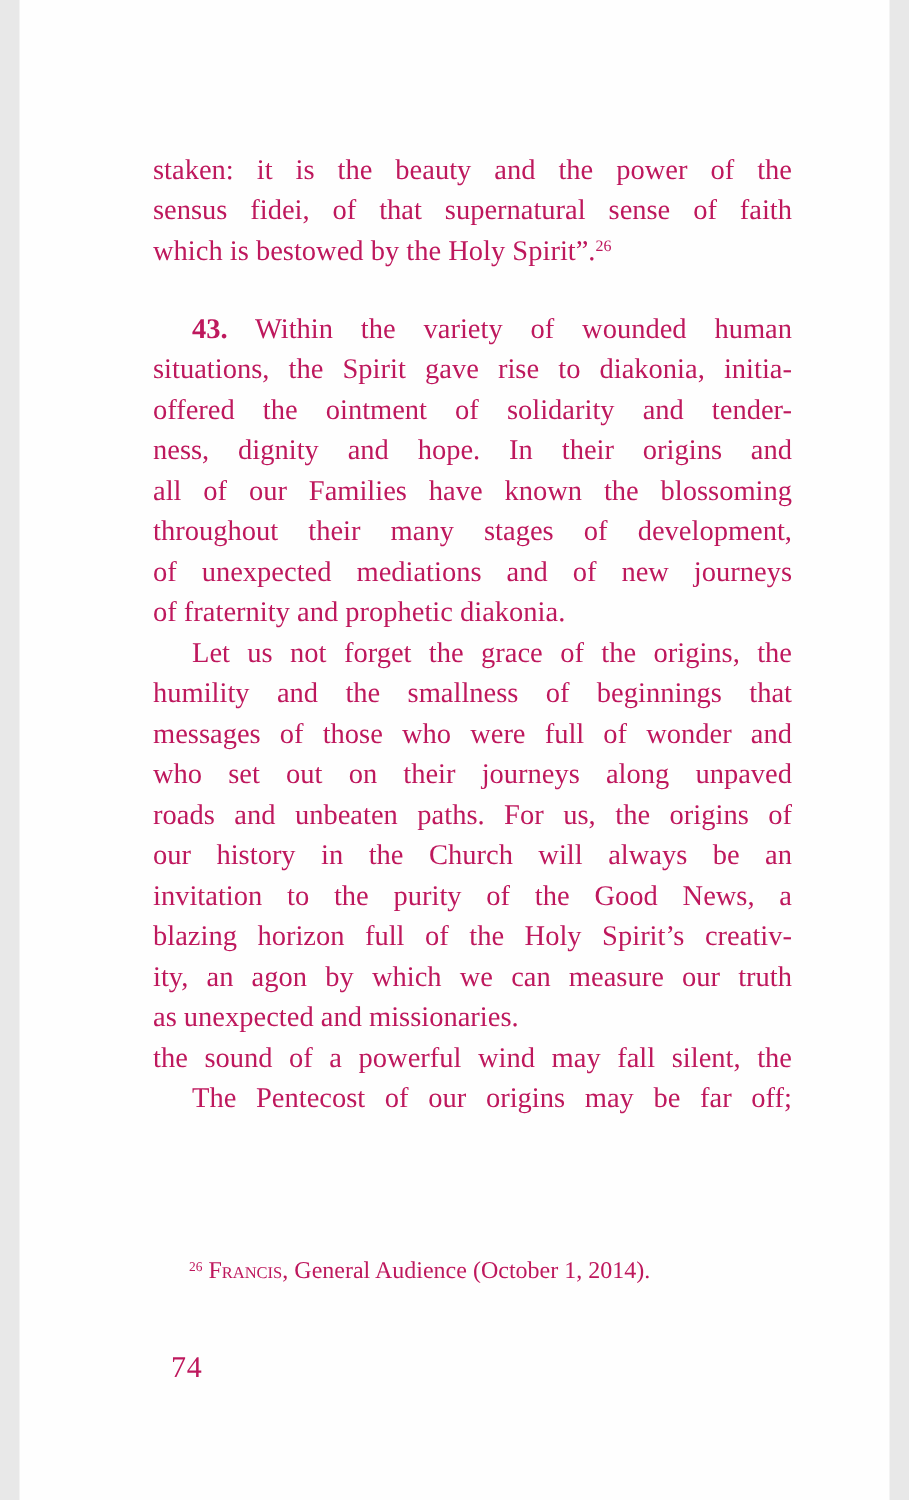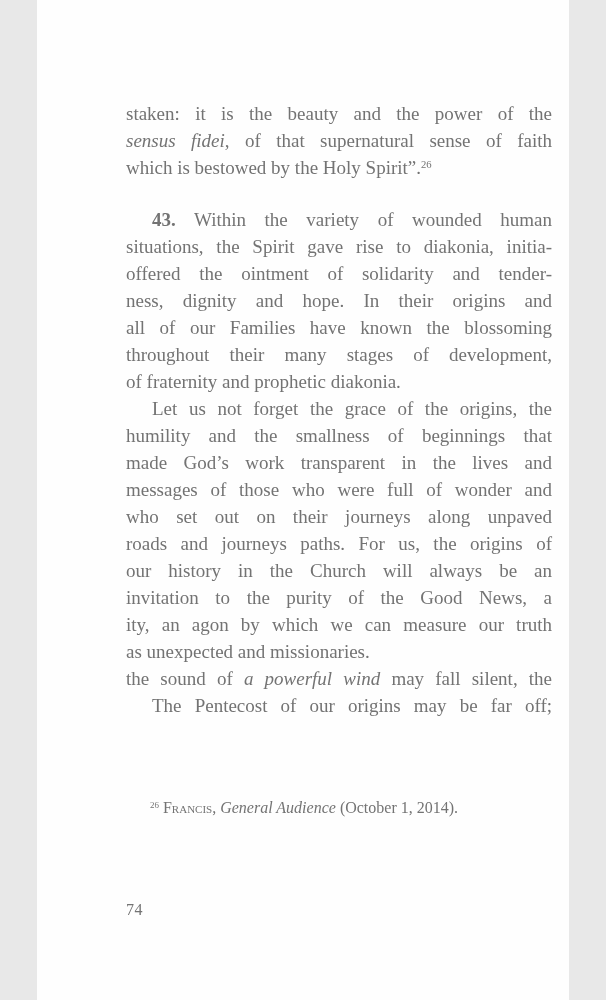--- a/index.html
+++ b/index.html
@@ -1,91 +1,92 @@
 <!DOCTYPE html>
 <html><head>
 <meta charset="utf-8">
 <style>
   html,body{margin:0;padding:0;background:#e8e8e8;}
   .page{
     position:relative;
-    width:532px;height:1000px;
+    width:580px;height:1000px;
     background:#fefefe;
     font-family:"Liberation Serif", serif;
-    color:#737373;
+    color:#be185d;
     overflow:hidden;
     margin:0 auto;
   }
   .text-block{
     position:absolute;
     left:89px;top:100px;width:426px;
     font-size:19px;
   }
   .paragraph{margin:0;}
   .paragraph.space-before{margin-top:25px;}
   .line{
     line-height:27px;
     height:27px;
     text-align:justify;
     text-align-last:justify;
     white-space:nowrap;
   }
   .line.last{text-align-last:left;}
   .line.indent{padding-left:26px;}
-  span.i{font-style:italic;}
+  span.i{}
   span.b{font-weight:bold;}
   span.sc{font-variant:small-caps;}
   span.sup{
     font-size:0.56em;
     position:relative;
     top:-0.55em;
     line-height:0;
   }
   .footnote{
     position:absolute;
-    left:89px;top:798px;width:426px;
+    left:89px;top:838px;width:426px;
     font-size:16px;
     line-height:20px;
   }
   .footnote-line{padding-left:24px;}
   .page-number{
     position:absolute;
-    left:89px;top:901px;
-    font-size:16px;
+    left:101px;top:901px;
+    font-size:20px;
     letter-spacing:0.5px;
   }
 </style>
 </head>
 <body>
 
 <div class="page">
   <div class="text-block" id="text-block">
       <div class="paragraph">
         <div class="line"><span>staken: it is the beauty and the power of the</span></div>
         <div class="line"><span class="i">sensus fidei</span><span>, of that supernatural sense of faith</span></div>
         <div class="line last"><span>which is bestowed by the Holy Spirit”.</span><span class="sup">26</span></div>
       </div>
       <div class="paragraph space-before">
         <div class="line indent"><span class="b">43.</span><span> Within the variety of wounded human</span></div>
         <div class="line"><span>situations, the Spirit gave rise to diakonia, initia-</span></div>
         <div class="line"><span>offered the ointment of solidarity and tender-</span></div>
         <div class="line"><span>ness, dignity and hope. In their origins and</span></div>
         <div class="line"><span>all of our Families have known the blossoming</span></div>
         <div class="line"><span>throughout their many stages of development,</span></div>
+        <div class="line"><span>of unexpected mediations and of new journeys</span></div>
         <div class="line last"><span>of fraternity and prophetic diakonia.</span></div>
       </div>
       <div class="paragraph">
         <div class="line indent"><span>Let us not forget the grace of the origins, the</span></div>
         <div class="line"><span>humility and the smallness of beginnings that</span></div>
-        <div class="line"><span>made God’s work transparent in the lives and</span></div>
         <div class="line"><span>messages of those who were full of wonder and</span></div>
         <div class="line"><span>who set out on their journeys along unpaved</span></div>
-        <div class="line"><span>roads and journeys paths. For us, the origins of</span></div>
+        <div class="line"><span>roads and unbeaten paths. For us, the origins of</span></div>
         <div class="line"><span>our history in the Church will always be an</span></div>
         <div class="line"><span>invitation to the purity of the Good News, a</span></div>
+        <div class="line"><span>blazing horizon full of the Holy Spirit’s creativ-</span></div>
         <div class="line"><span>ity, an agon by which we can measure our truth</span></div>
         <div class="line last"><span>as unexpected and missionaries.</span></div>
       </div>
       <div class="paragraph">
         <div class="line"><span>the sound of </span><span class="i">a powerful wind</span><span> may fall silent, the</span></div>
         <div class="line indent"><span>The Pentecost of our origins may be far off;</span></div>
       </div>
     </div>
   <div class="footnote">
     <div class="footnote-line" id="footnote-text"><span class="sup">26</span><span> </span><span class="sc">Francis</span><span>, </span><span class="i">General Audience</span><span> (October 1, 2014).</span></div>

